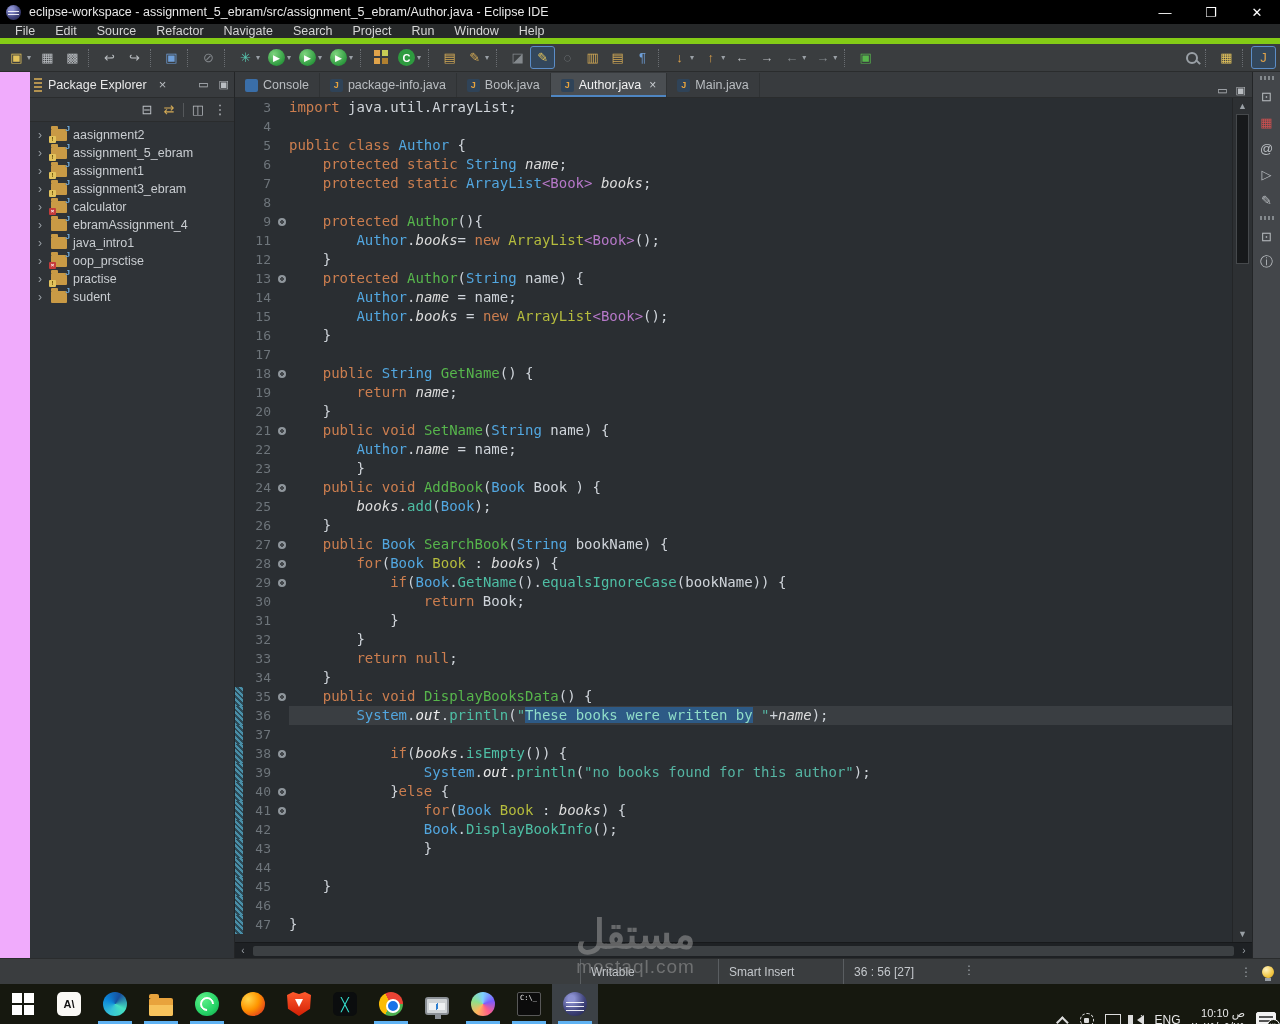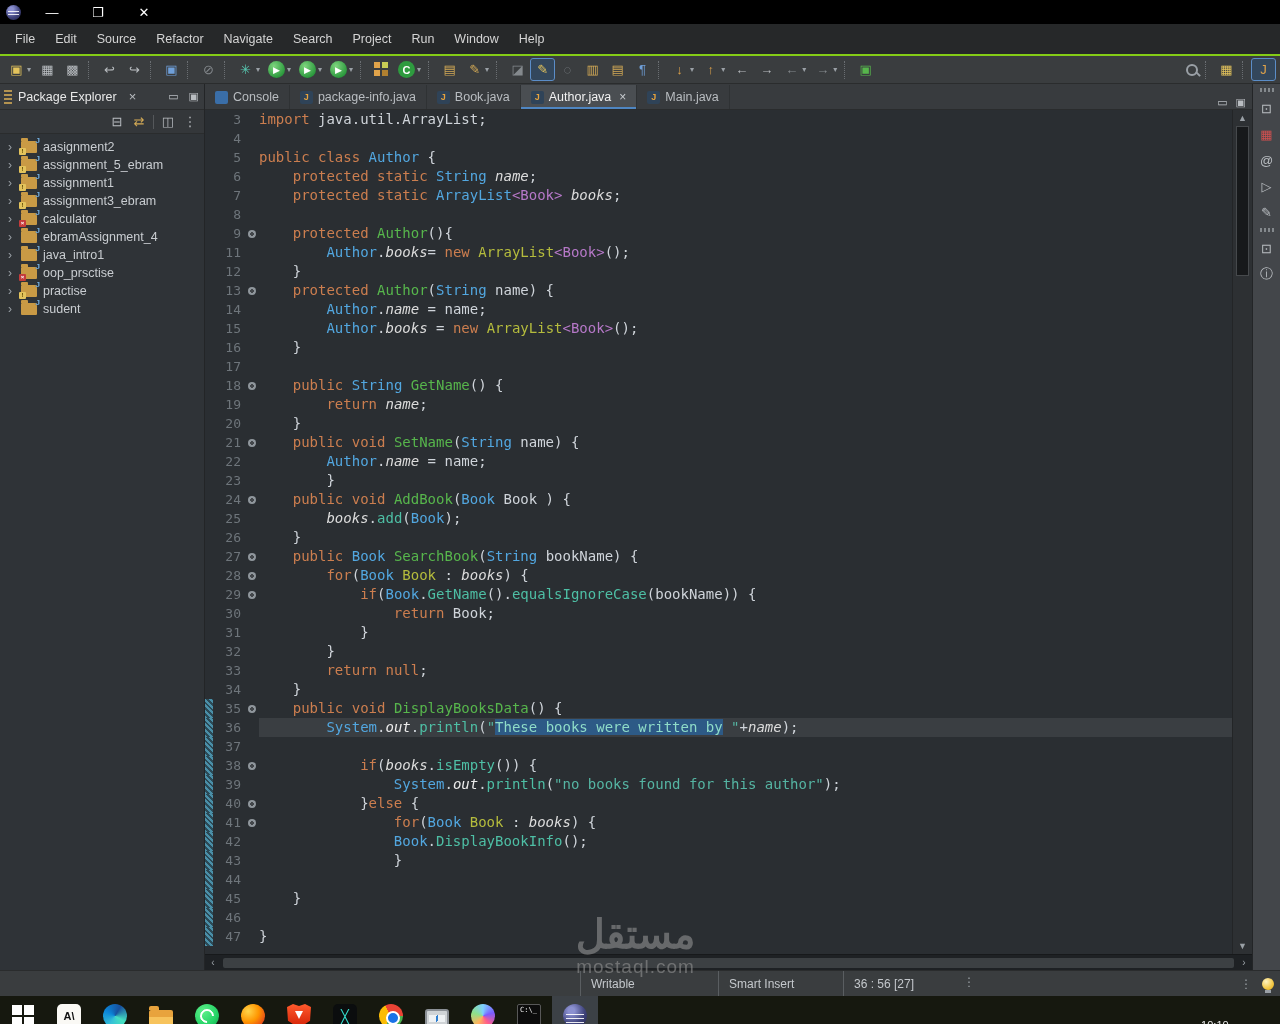--- a/index.html
+++ b/index.html
@@ -11,21 +11,21 @@
   .titlebar .app-ico { width:15px; height:15px; border-radius:50%; margin:0 8px 0 6px;
     background: radial-gradient(circle at 35% 30%, #8b90d0 0 15%, #41457d 55%, #1e2047);
     position:relative; overflow:hidden; }
   .titlebar .app-ico::after { content:""; position:absolute; left:2px; right:2px; top:6px; height:6px;
     background: repeating-linear-gradient(#fff 0 1px, transparent 1px 3px); opacity:.85; }
   .titlebar .t-title { flex:1; font-size:12.5px; white-space:nowrap; overflow:hidden; }
   .win-ctrl { display:flex; height:100%; }
   .win-ctrl span { width:46px; display:flex; align-items:center; justify-content:center; font-size:13px; color:#fff; }
 
   
-  .menubar { height:32px; background:#262829; display:flex; align-items:center; padding-left:6px; gap:2px; border-bottom:2px solid #84cc16;}
+  .menubar { height:20px; background:#262829; display:flex; align-items:center; padding-left:6px; gap:2px; border-bottom:6px solid #84cc16;}
   .menu-item { padding:2px 9px; color:#d4d4d4; font-size:12.5px; }
 
   
   .toolbar { height:28px; background:#3a3d3f; display:flex; align-items:center; padding:0 4px; border-bottom:1px solid #2a2c2d; }
   .tb-btn { display:flex; align-items:center; padding:2px 3px; margin:0 1px; border-radius:2px; }
   .tb-btn.active { background:#33475c; outline:1px solid #5b8dc8; }
   .tb-g { width:17px; height:17px; display:flex; align-items:center; justify-content:center; font-size:13px; color:#b9bdc1; }
   .tb-dd { font-size:8px; color:#9aa0a6; margin-left:2px; }
   .tb-sep { width:6px; height:18px; border-left:1px dotted #6a6e72; margin:0 3px; }
   .tb-spring { flex:1; }
@@ -36,21 +36,21 @@
       linear-gradient(#c8cc55,#c8cc55) 9px 1px/6px 6px no-repeat,
       linear-gradient(#e0a34a,#e0a34a) 1px 9px/6px 6px no-repeat,
       linear-gradient(#b08030,#b08030) 9px 9px/6px 6px no-repeat; }
   .ic-mag { width:12px; height:12px; border:2px solid #9aa0a6; border-radius:50%; position:relative; }
   .ic-mag::after { content:""; position:absolute; width:6px; height:2px; background:#9aa0a6; transform:rotate(45deg); right:-5px; bottom:-1px; }
   .c-blue { color:#6f9fd8 !important; } .c-teal { color:#57c7b0 !important; } .c-tan { color:#d2a955 !important; }
   .c-org { color:#e0a34a !important; } .c-yel { color:#e3c35c !important; } .c-green { color:#57b64c !important; }
   .c-dim { color:#84898d !important; }
 
   
-  .main { display:flex; height:886px; background:#f0abfc; }
+  .main { display:flex; height:886px; background:#f0abfc;padding-left:30px; }
 
   
   .sidebar { width:205px; background:#2f3337; border-right:1px solid #232527; display:flex; flex-direction:column; }
   .sb-head { height:26px; background:#383b3e; display:flex; align-items:center; border-bottom:1px solid #2a2c2d; }
   .grip { width:8px; height:14px; margin:0 4px; background:repeating-linear-gradient(#d2a955 0 2px, transparent 2px 4px); opacity:.8; }
   .sb-title { font-size:12.5px; color:#e8e8e8; padding:0 6px 0 2px; }
   .sb-x { color:#b9bdc1; font-size:13px; padding:0 6px; }
   .sb-head .spring { flex:1; }
   .sb-winbtn { color:#b9bdc1; font-size:11px; padding:0 5px; }
   .sb-tools { height:24px; display:flex; align-items:center; justify-content:flex-end; padding-right:4px; gap:2px; background:#34373a; border-bottom:1px solid #2a2c2d; }
@@ -176,20 +176,21 @@
   .tray-clock { text-align:right; font-size:11px; line-height:13px; }
   .tray-note { width:20px; height:16px; border:1.5px solid #f2f2f2; border-radius:2px; background:#f2f2f2; position:relative; }
   .tray-note::before { content:""; position:absolute; left:2px; top:3px; right:2px; height:1.5px; background:#555; box-shadow:0 4px 0 #555; }
   .tray-note .cnt { position:absolute; right:-5px; bottom:-5px; width:13px; height:13px; border:1px solid #fff; border-radius:50%; background:#16180f; color:#fff; font-size:7px; display:flex; align-items:center; justify-content:center; }
 </style>
 </head>
 <body>
 
 <div class="titlebar">
   <span class="app-ico"></span>
+  <span class="t-title">eclipse-workspace - assignment_5_ebram/src/assignment_5_ebram/Author.java - Eclipse IDE</span>
   <div class="win-ctrl">
     <span>—</span>
     <span>❐</span>
     <span>✕</span>
   </div>
 </div>
 
 <div class="menubar">
     <span class="menu-item">File</span>
     <span class="menu-item">Edit</span>

